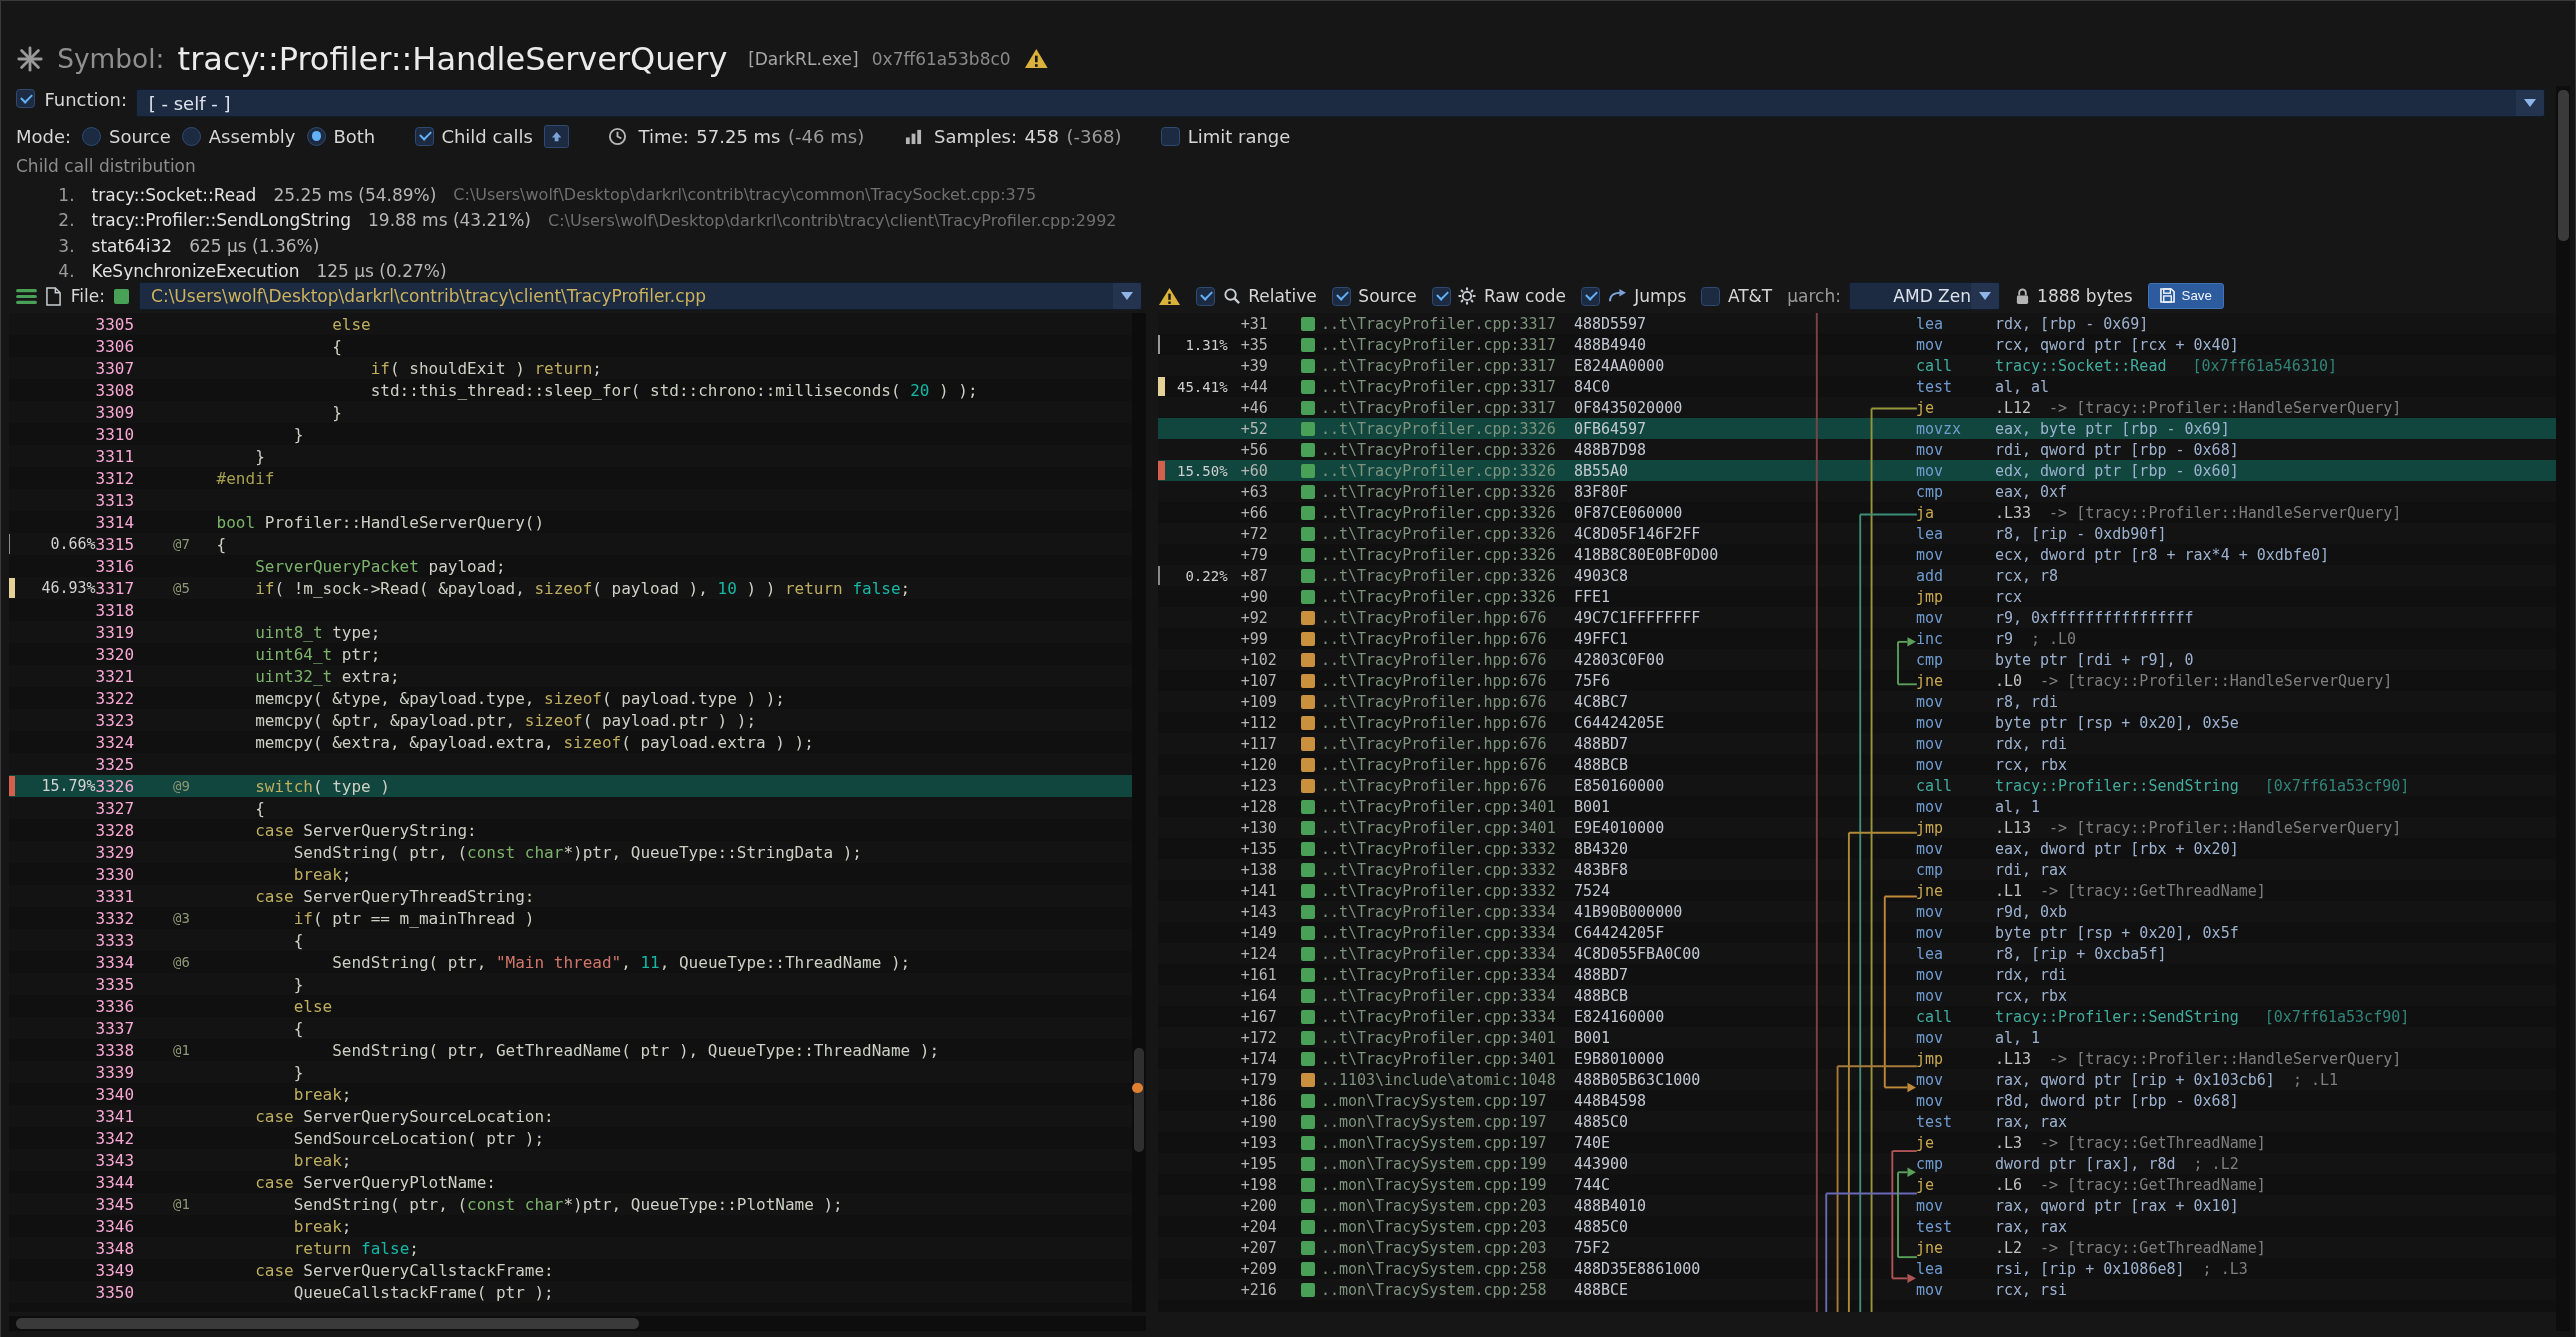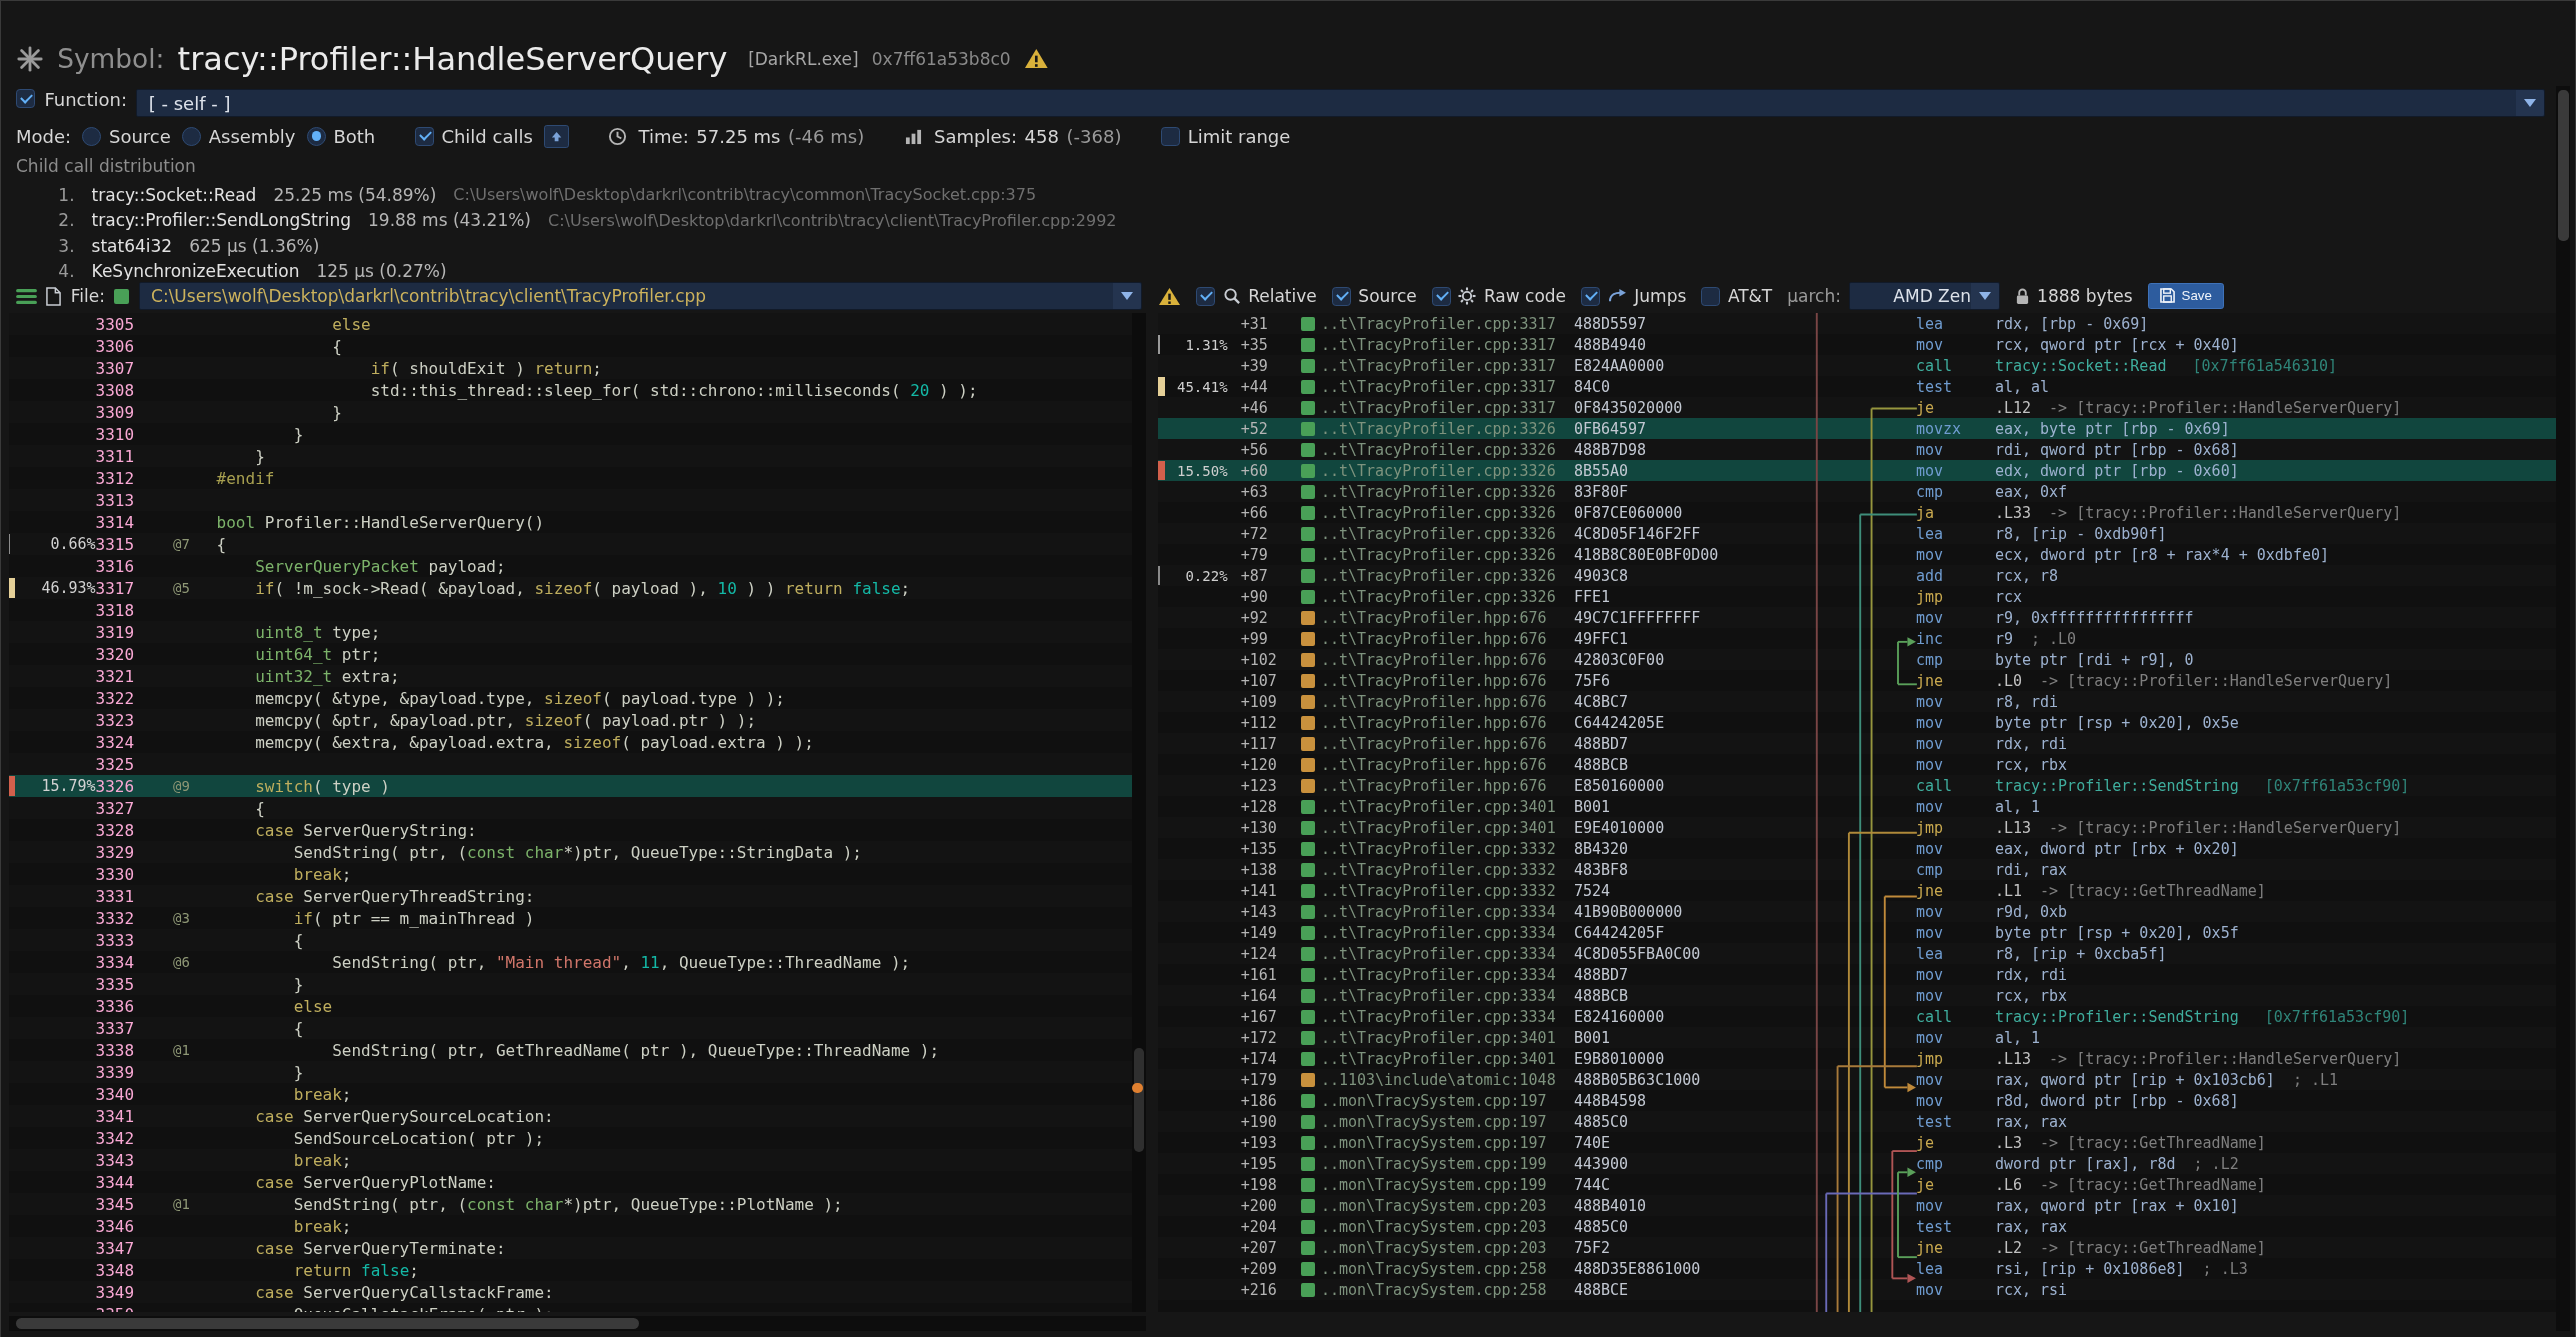--- a/index.html
+++ b/index.html
@@ -562,26 +562,20 @@
           <div class="scode"><span class="p">        SendString( ptr, (</span><span class="typ">const char</span><span class="p">*)ptr, QueueType::PlotName );</span></div>
         </div>
         <div class="srow">
           <div class="spct"></div>
           <div class="snum">3346</div>
           <div class="smark"></div>
           <div class="scode"><span class="p">        </span><span class="k">break</span><span class="p">;</span></div>
         </div>
         <div class="srow">
           <div class="spct"></div>
-          <div class="snum">3347</div>
-          <div class="smark"></div>
-          <div class="scode"><span class="p">    </span><span class="k">case</span><span class="p"> ServerQueryTerminate:</span></div>
-        </div>
-        <div class="srow">
-          <div class="spct"></div>
           <div class="snum">3348</div>
           <div class="smark"></div>
           <div class="scode"><span class="p">        </span><span class="k">return</span><span class="p"> </span><span class="num">false</span><span class="p">;</span></div>
         </div>
         <div class="srow">
           <div class="spct"></div>
           <div class="snum">3349</div>
           <div class="smark"></div>
           <div class="scode"><span class="p">    </span><span class="k">case</span><span class="p"> ServerQueryCallstackFrame:</span></div>
         </div>

